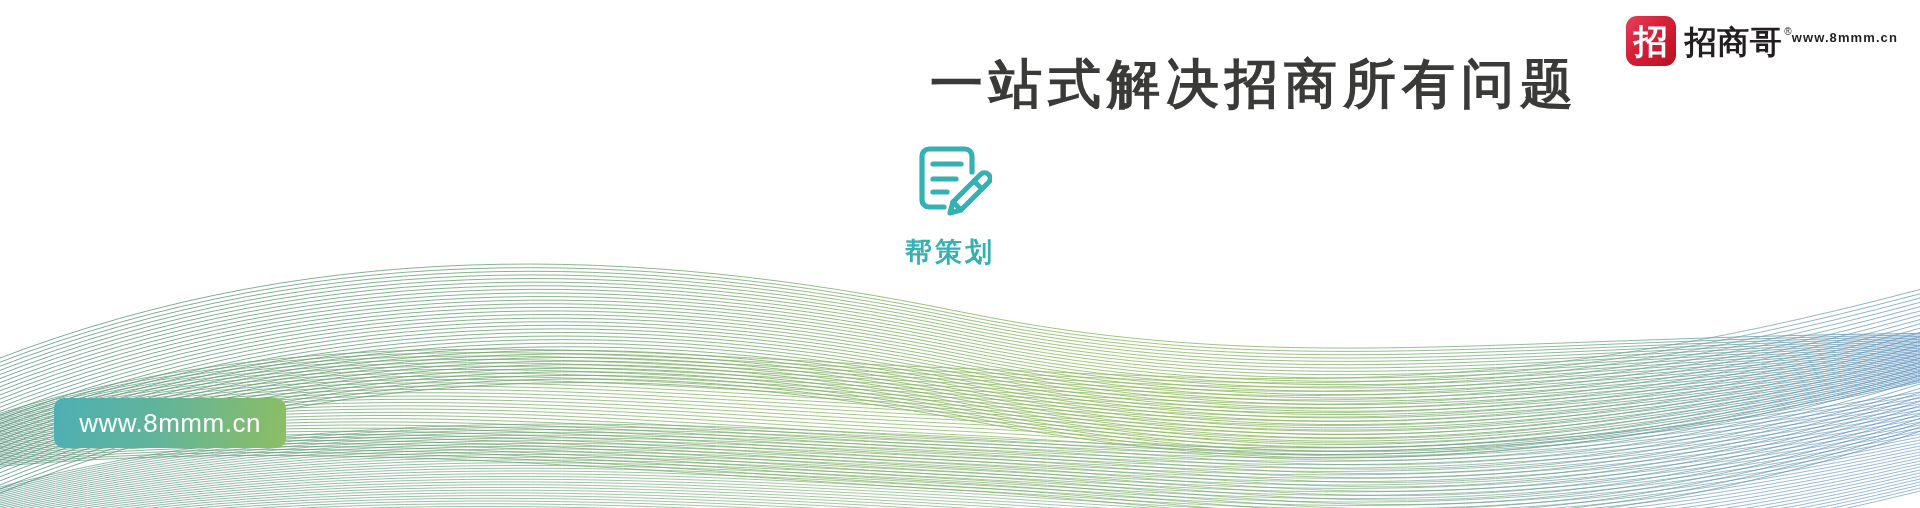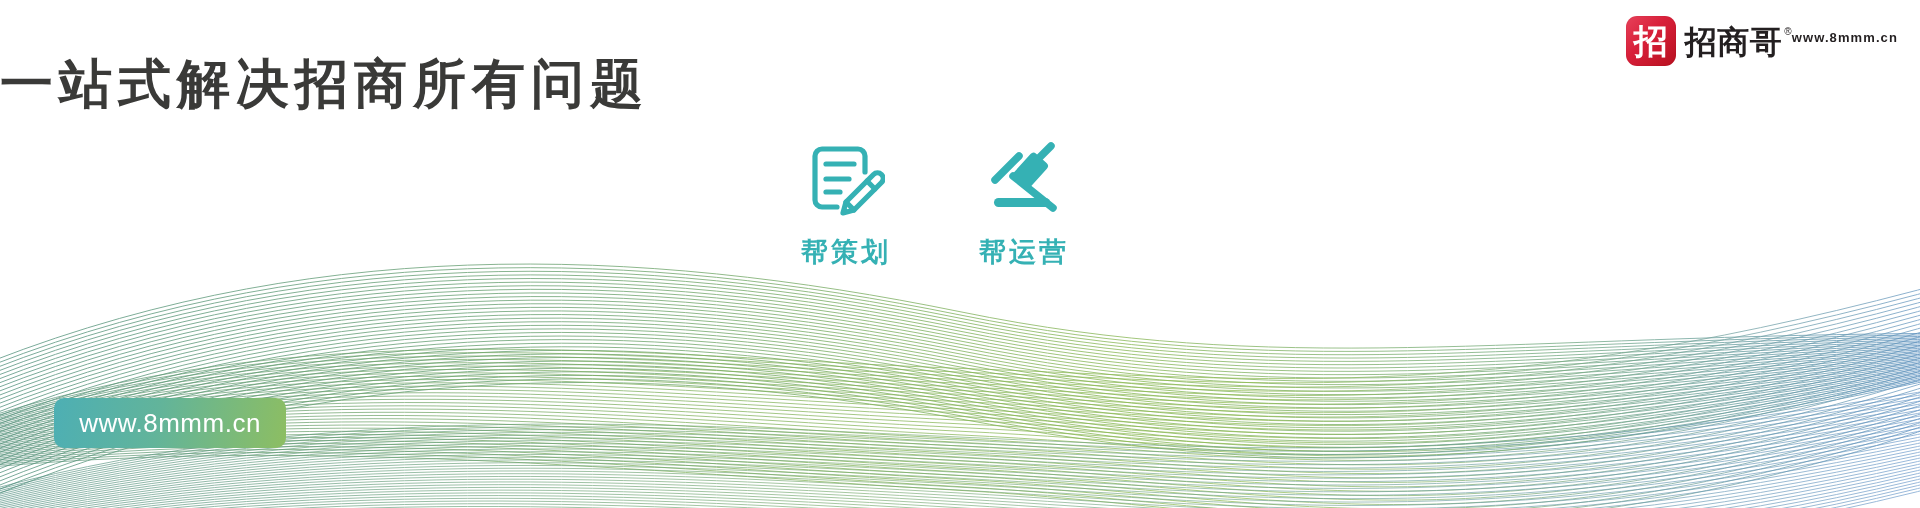--- a/index.html
+++ b/index.html
@@ -88,21 +88,21 @@
     font-weight: 700;
     font-family: "Liberation Sans", sans-serif;
   }
 
   
   #headline {
     position: absolute;
     left: 0;
     top: 52px;
     width: 1599px;
-    text-align: left;
+    text-align: right;
   }
   #headline-text {
     display: inline-block;
     font-size: 53px;
     font-weight: 700;
     color: #3a3a38;
     letter-spacing: 6px;
     line-height: 1.2;
     font-family: "DejaVu Sans", "Liberation Sans", sans-serif;
     
@@ -122,21 +122,21 @@
   }
   #features-inner {
     display: flex;
     gap: 58px;
     margin-left: -20px;
   }
   .feature {
     width: 120px;
     display: flex;
     flex-direction: column;
-    align-items: flex-start;
+    align-items: center;
   }
   .feature-icon {
     width: 84px;
     height: 84px;
     display: flex;
     align-items: center;
     justify-content: center;
   }
   .feature-label {
     margin-top: 18px;
@@ -337,34 +337,20 @@
             <line x1="25" y1="56" x2="39" y2="56"></line>
             <path d="M72.5 38.5 L45 66 l-3 11 11 -3 L80.5 46.5 a5.7 5.7 0 0 0 0 -8 a5.7 5.7 0 0 0 -8 0 z"></path>
             <line x1="66" y1="45" x2="74" y2="53"></line>
             <line x1="45" y1="66" x2="53" y2="74"></line>
           </svg>
         </div>
         <div class="feature-label">帮策划</div>
       </div>
 
 
-      <div class="feature">
-        <div class="feature-icon">
-          <svg width="84" height="84" viewBox="0 0 84 84" fill="none">
-            <g stroke="#35b1b4" stroke-width="7.5" stroke-linecap="round">
-              <line x1="72" y1="10" x2="48" y2="34"></line>
-              <line x1="16" y1="44" x2="40" y2="20"></line>
-              <line x1="34" y1="40" x2="74" y2="72"></line>
-            </g>
-            <rect x="40" y="18" width="22" height="34" rx="4" transform="rotate(42 51 35)" fill="#35b1b4"></rect>
-            <rect x="15" y="62" width="56" height="9" rx="4.5" fill="#35b1b4"></rect>
-          </svg>
-        </div>
-        <div class="feature-label">帮运营</div>
-      </div>
 
 
     </div>
   </div>
 
   <div id="url-badge">
     <span id="url-badge-text">www.8mmm.cn</span>
   </div>
 
 </div>

